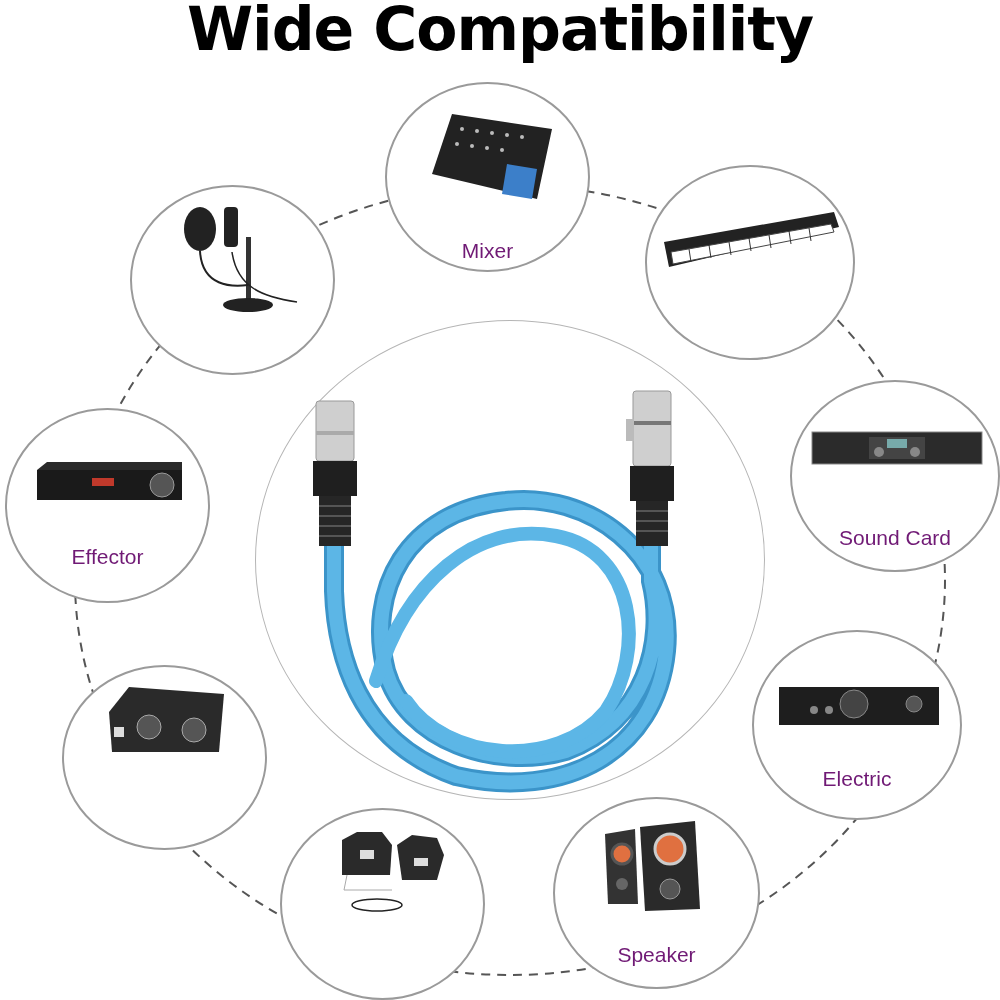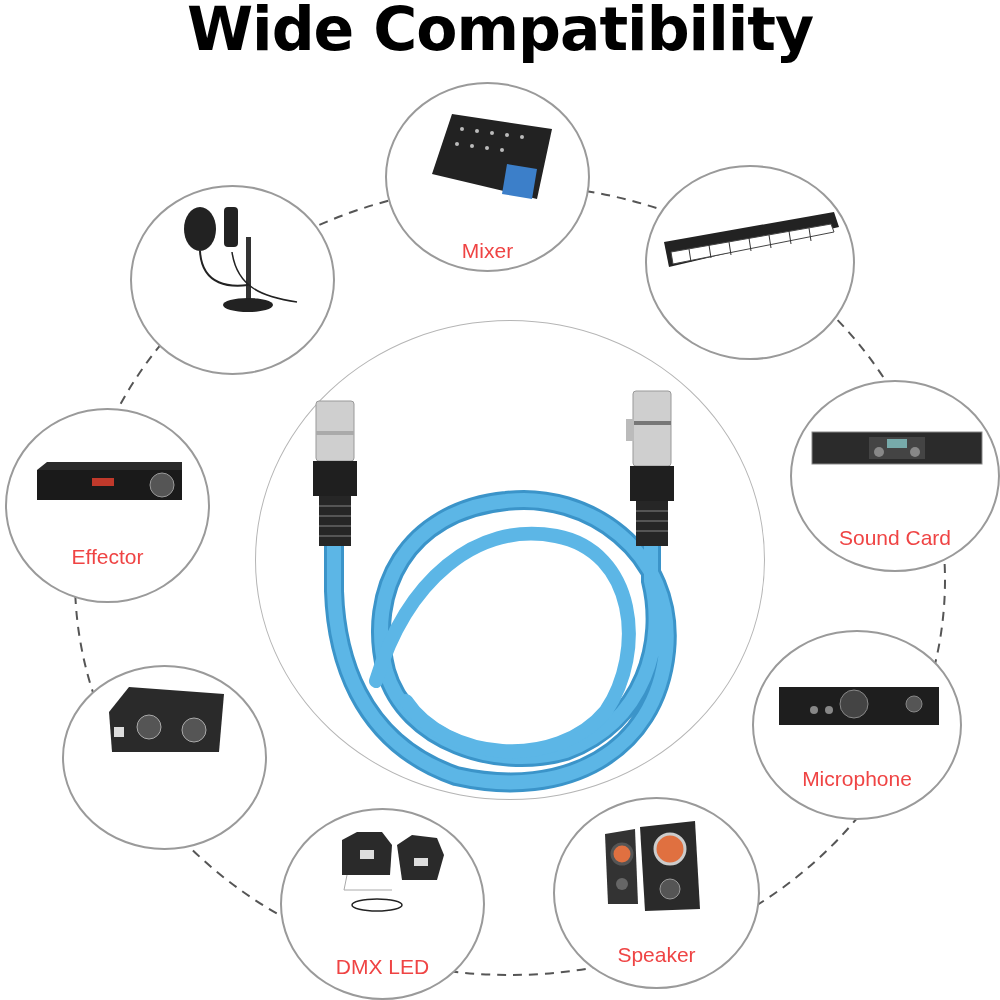--- a/index.html
+++ b/index.html
@@ -1,20 +1,20 @@
 <!DOCTYPE html>
 <html><head>
 <meta charset="utf-8">
 <style>
   html,body{margin:0;padding:0;background:#fff;}
   body{width:1000px;height:1000px;position:relative;overflow:hidden;font-family:"Liberation Sans",sans-serif;}
   .title{position:absolute;left:0;top:-6px;width:1000px;text-align:center;font-family:"DejaVu Sans",sans-serif;font-weight:bold;font-size:60px;letter-spacing:-1px;color:#000;}
   svg.ring{position:absolute;left:0;top:0;}
   .node{position:absolute;border:2px solid #9a9a9a;border-radius:50%;background:#fff;box-sizing:border-box;}
-  .node .label{position:absolute;left:0;right:0;text-align:center;font-size:21px;color:#ef4444;}
+  .node .label{position:absolute;left:0;right:0;text-align:center;font-size:21px;color:#701a75;}
   .node .art{position:absolute;}
   .center{position:absolute;left:255px;top:320px;width:510px;height:480px;border-radius:50%;border:1.5px solid #b5b5b5;background:#fff;box-sizing:border-box;}
 </style>
 </head>
 <body>
 
 <div class="title">Wide Compatibility</div>
 
 <svg class="ring" width="1000" height="1000">
   <ellipse cx="510" cy="580" rx="435" ry="395" fill="none" stroke="#555" stroke-width="2" stroke-dasharray="9 7"></ellipse>
@@ -131,33 +131,32 @@
 </div>
 
 <div class="node" style="left:752px;top:630px;width:210px;height:190px;">
   <svg class="art" style="left:20px;top:50px;" width="170" height="50">
     <rect x="5" y="5" width="160" height="38" fill="#1e1e1e"></rect>
     <circle cx="80" cy="22" r="14" fill="#444" stroke="#888"></circle>
     <circle cx="140" cy="22" r="8" fill="#555" stroke="#888"></circle>
     <circle cx="40" cy="28" r="4" fill="#888"></circle>
       <circle cx="55" cy="28" r="4" fill="#888"></circle>
   </svg>
-  <div class="label" style="top:135px;">Microphone</div>
+  <div class="label" style="top:135px;">Electric</div>
 </div>
 
 <div class="node" style="left:280px;top:808px;width:205px;height:192px;">
   <svg class="art" style="left:50px;top:20px;" width="115" height="85">
     <polygon points="10,10 25,2 50,2 60,15 58,45 10,45" fill="#2a2a2a"></polygon>
     <polygon points="65,15 80,5 105,8 112,25 105,50 70,50" fill="#2a2a2a"></polygon>
     <rect x="28" y="20" width="14" height="9" fill="#ddd"></rect>
     <rect x="82" y="28" width="14" height="8" fill="#ddd"></rect>
     <path d="M15 45 L12 60 L60 60" stroke="#aaa" fill="none"></path>
     <ellipse cx="45" cy="75" rx="25" ry="6" stroke="#222" fill="none" stroke-width="1.5"></ellipse>
   </svg>
-  <div class="label" style="top:145px;">DMX LED</div>
 </div>
 
 <div class="node" style="left:553px;top:797px;width:207px;height:192px;">
   <svg class="art" style="left:45px;top:20px;" width="110" height="100">
     <polygon points="5,15 35,10 38,85 8,85" fill="#333"></polygon>
     <circle cx="22" cy="35" r="10" fill="#e07040" stroke="#555" stroke-width="3"></circle>
     <circle cx="22" cy="65" r="6" fill="#666"></circle>
     <polygon points="40,8 95,2 100,90 45,92" fill="#2a2a2a"></polygon>
     <circle cx="70" cy="30" r="15" fill="#e07040" stroke="#ccc" stroke-width="3"></circle>
     <circle cx="70" cy="70" r="10" fill="#555" stroke="#999"></circle>

